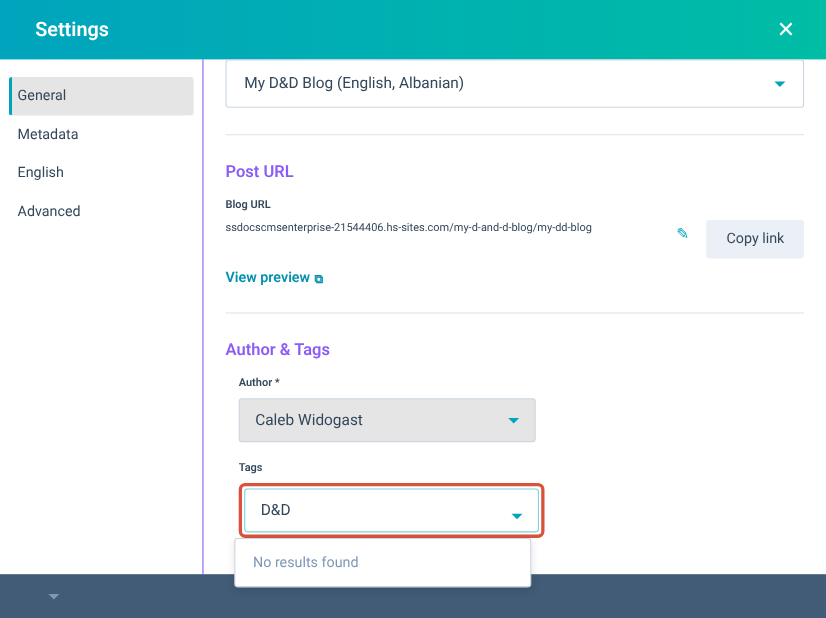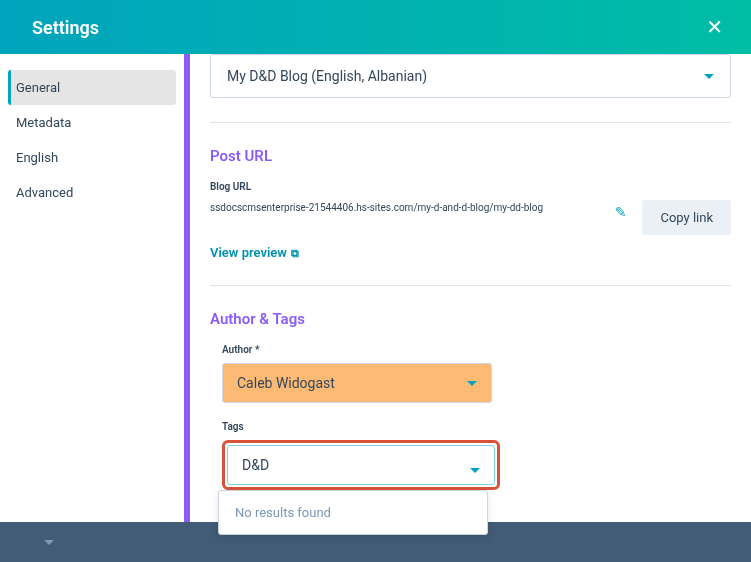--- a/index.html
+++ b/index.html
@@ -4,32 +4,32 @@
 <style>
 *{box-sizing:border-box;margin:0;padding:0;font-family:-apple-system,BlinkMacSystemFont,"Segoe UI",Roboto,Helvetica,Arial,sans-serif}
 body{width:751px;height:562px;overflow:hidden;background:#fff}
 .header{height:54px;background:linear-gradient(90deg,#00a4bd 0%,#00bda5 100%);display:flex;align-items:center;padding:0 24px 0 32px;justify-content:space-between}
 .header-title{color:#fff;font-size:18px;font-weight:600}
 .close-btn{color:#fff;font-size:20px;cursor:pointer;background:none;border:none;padding:4px}
 .body{display:flex;height:calc(100% - 54px - 40px)}
 .sidebar{width:184px;padding:16px 8px;display:flex;flex-direction:column;gap:0}
 .sb-item{padding:10px 8px;font-size:13px;color:#33475b;cursor:pointer;border-radius:3px}
 .sb-item.active{background:#e5e5e5;color:#33475b;border-left:3px solid #00a4bd;padding-left:5px}
-.content{flex:1;border-left:6px solid #8b5cf6;padding:0 20px 20px 20px}
+.content{flex:1;border-left:1px solid #8b5cf6;padding:0 20px 20px 20px}
 .blog-select{margin-top:0;border:1px solid #cbd6e2;border-radius:3px;padding:13px 16px;display:flex;justify-content:space-between;align-items:center;font-size:14px;color:#33475b;cursor:pointer}
 .chev-down{width:0;height:0;border-left:5px solid transparent;border-right:5px solid transparent;border-top:5px solid #00a4bd}
 .divider{height:1px;background:#dfe3eb;margin:24px 0}
 .section-title{font-size:15px;font-weight:600;color:#8b5cf6;margin-bottom:16px}
 .field-label{font-size:10px;font-weight:600;color:#33475b;margin-bottom:8px;display:block}
 .url-row{display:flex;align-items:flex-start;gap:12px}
 .url-text{flex:1;font-size:10px;color:#33475b;line-height:1.5}
 .edit-icon{color:#00a4bd;cursor:pointer;font-size:14px;padding:4px}
 .copy-btn{background:#eaf0f6;border:none;border-radius:3px;padding:10px 18px;font-size:13px;color:#33475b;cursor:pointer}
 .preview-link{color:#0091ae;font-size:13px;font-weight:600;margin-top:10px;display:inline-flex;align-items:flex-end;gap:4px;cursor:pointer}
-.select-box{border:1px solid #cbd6e2;border-radius:3px;padding:11px 14px;display:flex;justify-content:space-between;align-items:center;font-size:14px;color:#33475b;cursor:pointer;background:#fdba74;width:270px}
+.select-box{border:1px solid #cbd6e2;border-radius:3px;padding:11px 14px;display:flex;justify-content:space-between;align-items:center;font-size:14px;color:#33475b;cursor:pointer;background:#e5e5e5;width:270px}
 .select-box .chev-down{border-top-color:#00a4bd}
 .highlight{border:3px solid #d9533b;border-radius:6px;padding:2px}
 .tags-wrap{position:relative;width:278px}
 .tags-select{border:1px solid #7fd1de;border-radius:3px;padding:11px 14px;display:flex;justify-content:space-between;align-items:flex-end;font-size:14px;color:#33475b;cursor:pointer;background:#fff}
 .dropdown-panel{position:absolute;top:50px;left:-4px;width:270px;background:#fff;border:1px solid #cbd6e2;border-radius:3px;box-shadow:0 3px 8px rgba(0,0,0,0.1);z-index:10}
 .no-results{padding:14px 16px;font-size:13px;color:#7c98b6}
 .footer{position:absolute;bottom:0;left:0;right:0;height:40px;background:#425b76;display:flex;align-items:center;padding-left:44px}
 .footer-chev{width:0;height:0;border-left:5px solid transparent;border-right:5px solid transparent;border-top:5px solid #7c98b6}
 .ext-icon{font-size:11px}
 .field-group{margin-bottom:18px;padding-left:12px}

